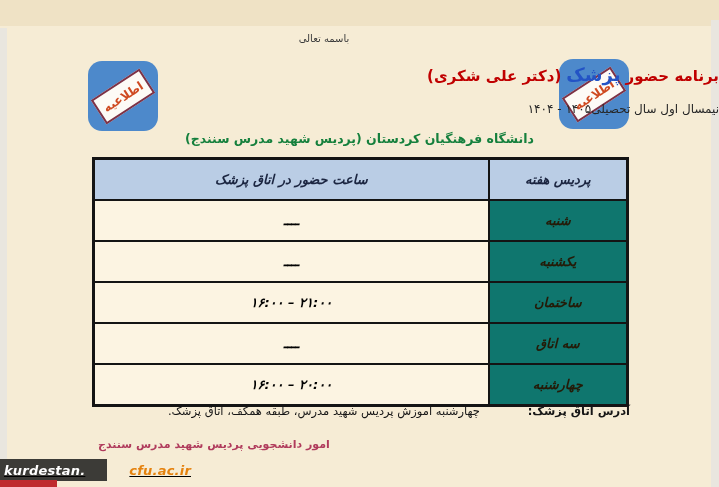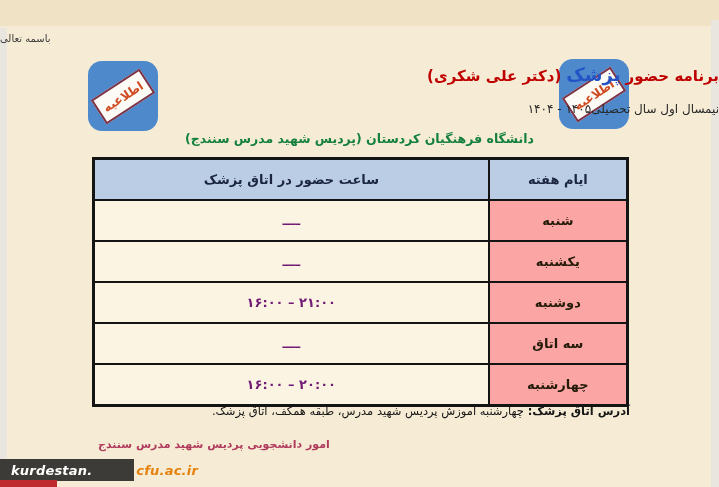--- a/index.html
+++ b/index.html
@@ -7,22 +7,22 @@
     position:relative;
     width:719px;height:487px;
     background:#f6ecd5;
     overflow:hidden;
     font-family:"DejaVu Sans", sans-serif;
   }
   .top-band{position:absolute;left:0;top:0;width:719px;height:26px;background:#efe2c5;}
   .edge-left{position:absolute;left:0;top:28px;width:7px;height:459px;background:#e9e6df;}
   .edge-right{position:absolute;right:0;top:20px;width:8px;height:467px;background:#e9e6df;}
 
-  .bism{position:absolute;left:0;top:33px;width:580px;text-align:left;
-        font-size:10px;color:#3a3a3a;direction:rtl;}
+  .bism{position:absolute;left:0;top:33px;width:580px;text-align:center;
+        font-size:10px;color:#3a3a3a;direction:rtl;padding-left:34px;}
   .title{position:absolute;left:0;top:64px;width:719px;text-align:right;direction:rtl;}
   .title .red{color:#c00000;font-weight:bold;font-size:15px;}
   .title .blue{color:#2353c5;font-weight:bold;font-size:18px;}
   .semester{position:absolute;left:0;top:102px;width:719px;text-align:right;
             font-size:12px;color:#262626;direction:rtl;}
   .university{position:absolute;left:0;top:131px;width:719px;text-align:center;
               font-size:12.5px;font-weight:bold;color:#15803d;direction:rtl;}
 
   .badge{
     position:absolute;width:70px;height:70px;border-radius:14px;
@@ -38,41 +38,41 @@
   }
 
   table.schedule{
     position:absolute;left:92px;top:157px;width:537px;
     border-collapse:collapse;border:3px solid #141414;
     direction:rtl;
   }
   .schedule th,.schedule td{
     border:2px solid #141414;height:39px;padding:0;
     text-align:center;vertical-align:middle;
-    font-size:13px;font-weight:bold;
+    font-size:13px;font-weight:bold;font-style:italic;
   }
   .schedule th{background:#bacde5;color:#1b2540;}
   .schedule th.col-days{width:26%;}
   .schedule th.col-hours{width:74%;}
-  .schedule td.day{background:#fca5a5;color:#241b08;}
-  .schedule td.hours{background:#fcf4e2;color:#701a75;direction:ltr;}
+  .schedule td.day{background:#0f766e;color:#241b08;}
+  .schedule td.hours{background:#fcf4e2;color:#000000;direction:ltr;}
 
   .address{
     position:absolute;right:89px;top:404px;width:560px;text-align:right;
     direction:rtl;font-size:11.5px;color:#161616;
   }
-  .address .lbl{font-weight:bold;}
+  .address .lbl{font-weight:bold;margin-left:44px;}
   .student-affairs{
     position:absolute;left:98px;top:438px;
     direction:rtl;font-size:11px;font-weight:bold;color:#b03b5c;
   }
   .site-banner{
-    position:absolute;left:0;top:459px;width:134px;height:22px;
+    position:absolute;left:0;top:459px;width:107px;height:22px;
     background:#3c3b37;display:flex;align-items:center;
-    padding-left:11px;box-sizing:border-box;cursor:pointer;
+    padding-left:4px;box-sizing:border-box;cursor:pointer;text-decoration:underline;
   }
   .site-banner span{font-style:italic;font-weight:bold;font-size:13px;letter-spacing:0.2px;}
   .site-banner .w{color:#ffffff;}
   .site-banner .o{color:#e5820e;margin-left:44px;}
   .red-sliver{position:absolute;left:0;top:480px;width:57px;height:7px;background:#bf2a2e;}
 </style>
 </head>
 <body>
 
 <div class="page">
@@ -94,33 +94,33 @@
     <span class="blue">پزشک</span>
     <span class="red">(دکتر علی شکری)</span>
   </div>
 
   <div class="semester">نیمسال اول سال تحصیلی۱۴۰۵ - ۱۴۰۴</div>
   <div class="university">دانشگاه فرهنگیان کردستان (پردیس شهید مدرس سنندج)</div>
 
   <table class="schedule">
     <tbody>
       <tr>
-        <th class="col-days">ایام هفته</th>
+        <th class="col-days">پردیس هفته</th>
         <th class="col-hours">ساعت حضور در اتاق پزشک</th>
       </tr>
       <tr>
         <td class="day">شنبه</td>
         <td class="hours">ــــ</td>
       </tr>
       <tr>
         <td class="day">یکشنبه</td>
         <td class="hours">ــــ</td>
       </tr>
       <tr>
-        <td class="day">دوشنبه</td>
+        <td class="day">ساختمان</td>
         <td class="hours">۱۶:۰۰ – ۲۱:۰۰</td>
       </tr>
       <tr>
         <td class="day">سه اتاق</td>
         <td class="hours">ــــ</td>
       </tr>
       <tr>
         <td class="day">چهارشنبه</td>
         <td class="hours">۱۶:۰۰ – ۲۰:۰۰</td>
       </tr>

